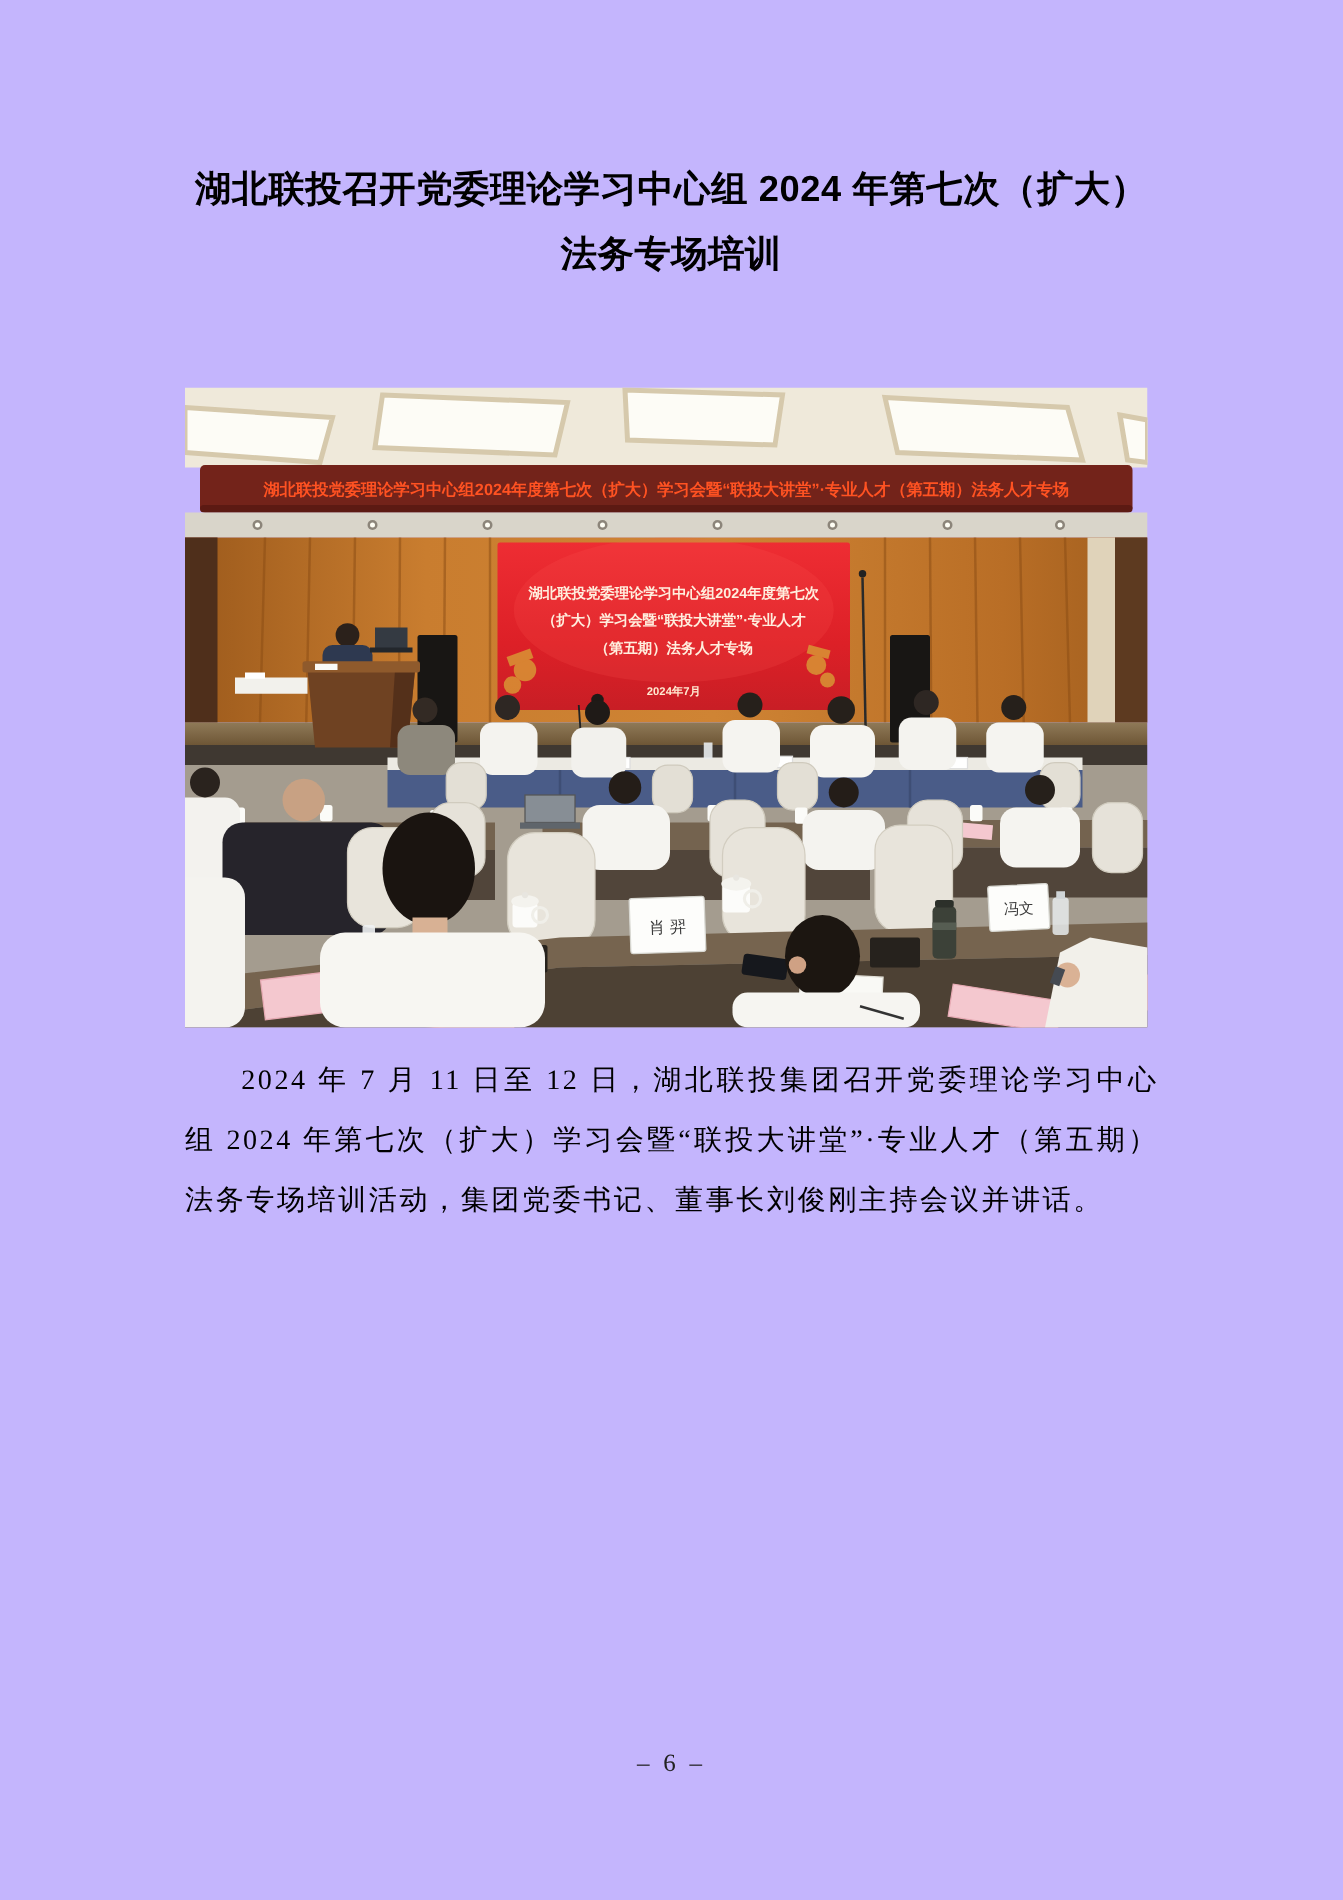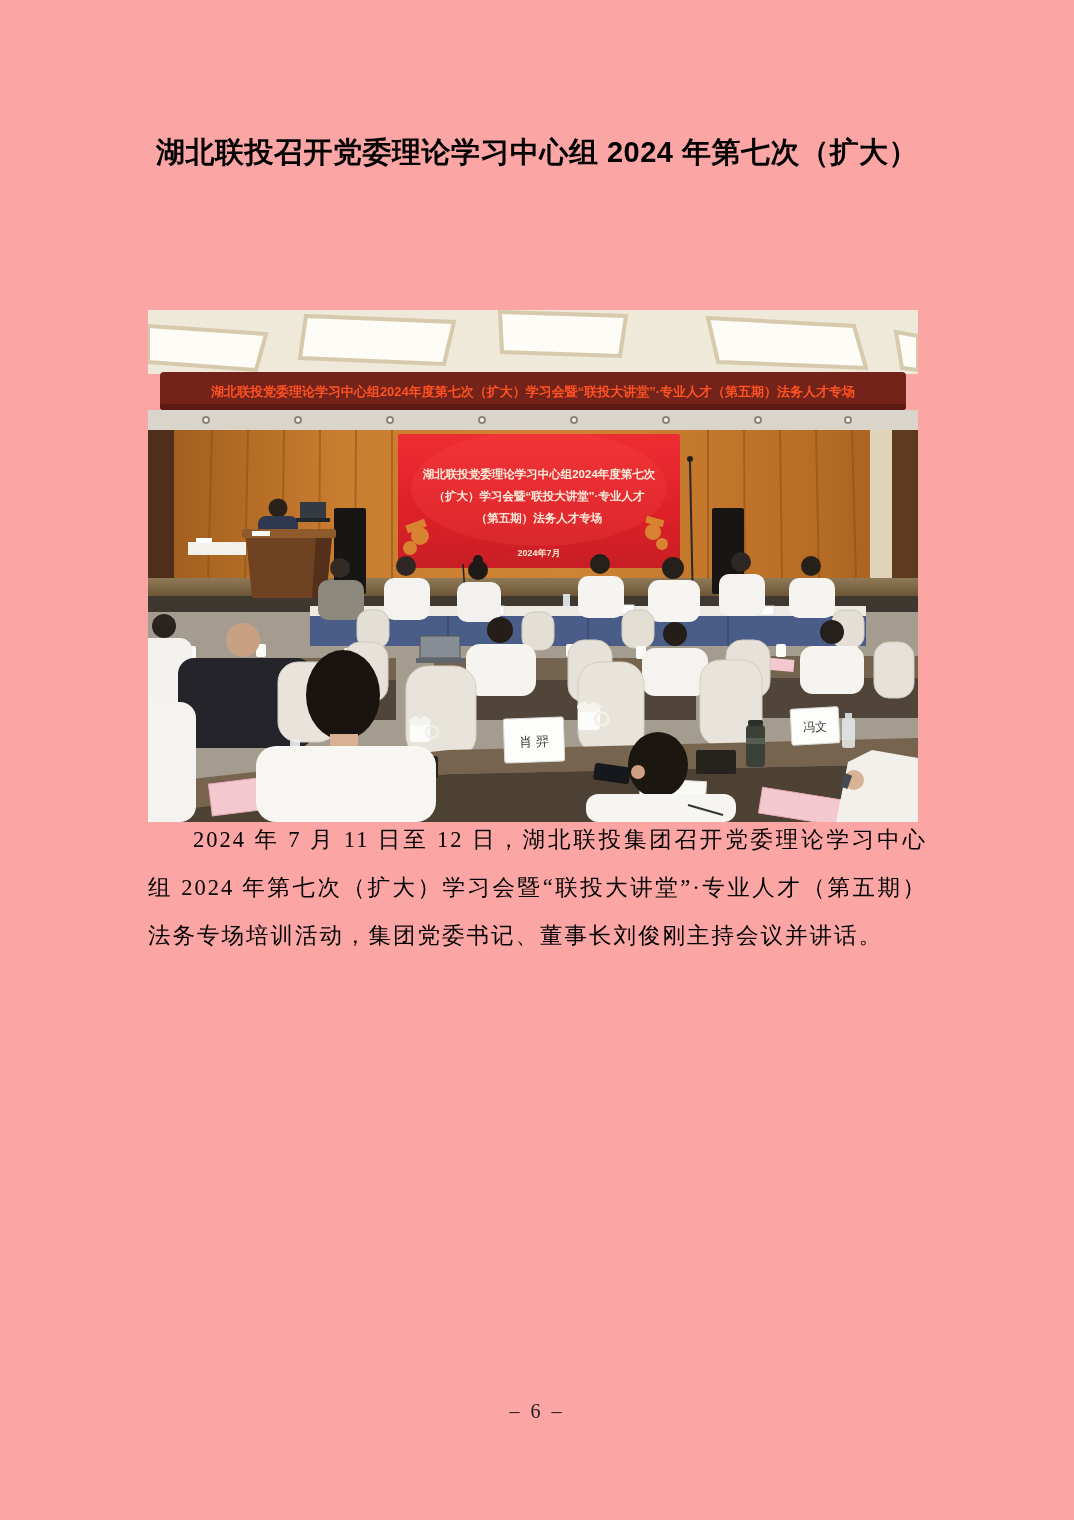--- a/index.html
+++ b/index.html
@@ -1,48 +1,49 @@
 <!DOCTYPE html>
 <html><head>
 <meta charset="utf-8">
 <style>
   html,body { margin:0; padding:0; background:#ffffff; }
   .page {
-    position:relative; width:1074px; height:1520px; background:#fca5a5;
+    position:relative; width:1074px; height:1520px; background:#c4b5fd;
     overflow:hidden; color:#000;
     font-family:"Liberation Serif","DejaVu Serif",serif;
   }
   .title {
     position:absolute; top:126px; left:87px; width:900px;
     text-align:center; font-family:"Liberation Sans","DejaVu Sans",sans-serif;
     font-weight:700; font-size:29px; line-height:52px; letter-spacing:0.5px;
   }
   .photo-wrap {
     position:absolute; left:148px; top:310px; width:770px; height:512px;text-align:right;
   }
   .photo-wrap svg { display:block; }
   .bodytext {
-    position:absolute; left:148px; top:816px; width:779px;
+    position:absolute; left:148px; top:840px; width:779px;
     font-size:22.5px; line-height:48px; letter-spacing:2px;
     text-align:justify; text-justify:inter-ideograph;
   }
   .bodytext p { margin:0; text-indent:2em; }
   .pagenum {
     position:absolute; top:1400px; left:0; width:100%;
     text-align:center; font-size:20px; letter-spacing:3px; color:#222;
   }
   .svgtext { font-family:"Liberation Sans","DejaVu Sans",sans-serif; }
 </style>
 </head>
 <body>
 
 <div class="page">
 
   <div class="title">
     <div>湖北联投召开党委理论学习中心组 2024 年第七次（扩大）</div>
+    <div>法务专场培训</div>
   </div>
 
   <div class="photo-wrap">
     <svg width="770" height="512" viewBox="0 0 770 512" xmlns="http://www.w3.org/2000/svg">
       <defs>
         <linearGradient id="wallGrad" x1="0" y1="0" x2="1" y2="0">
           <stop offset="0" stop-color="#9c5a1c"></stop>
           <stop offset="0.25" stop-color="#c97d2f"></stop>
           <stop offset="0.55" stop-color="#cf8434"></stop>
           <stop offset="0.85" stop-color="#b96e26"></stop>

